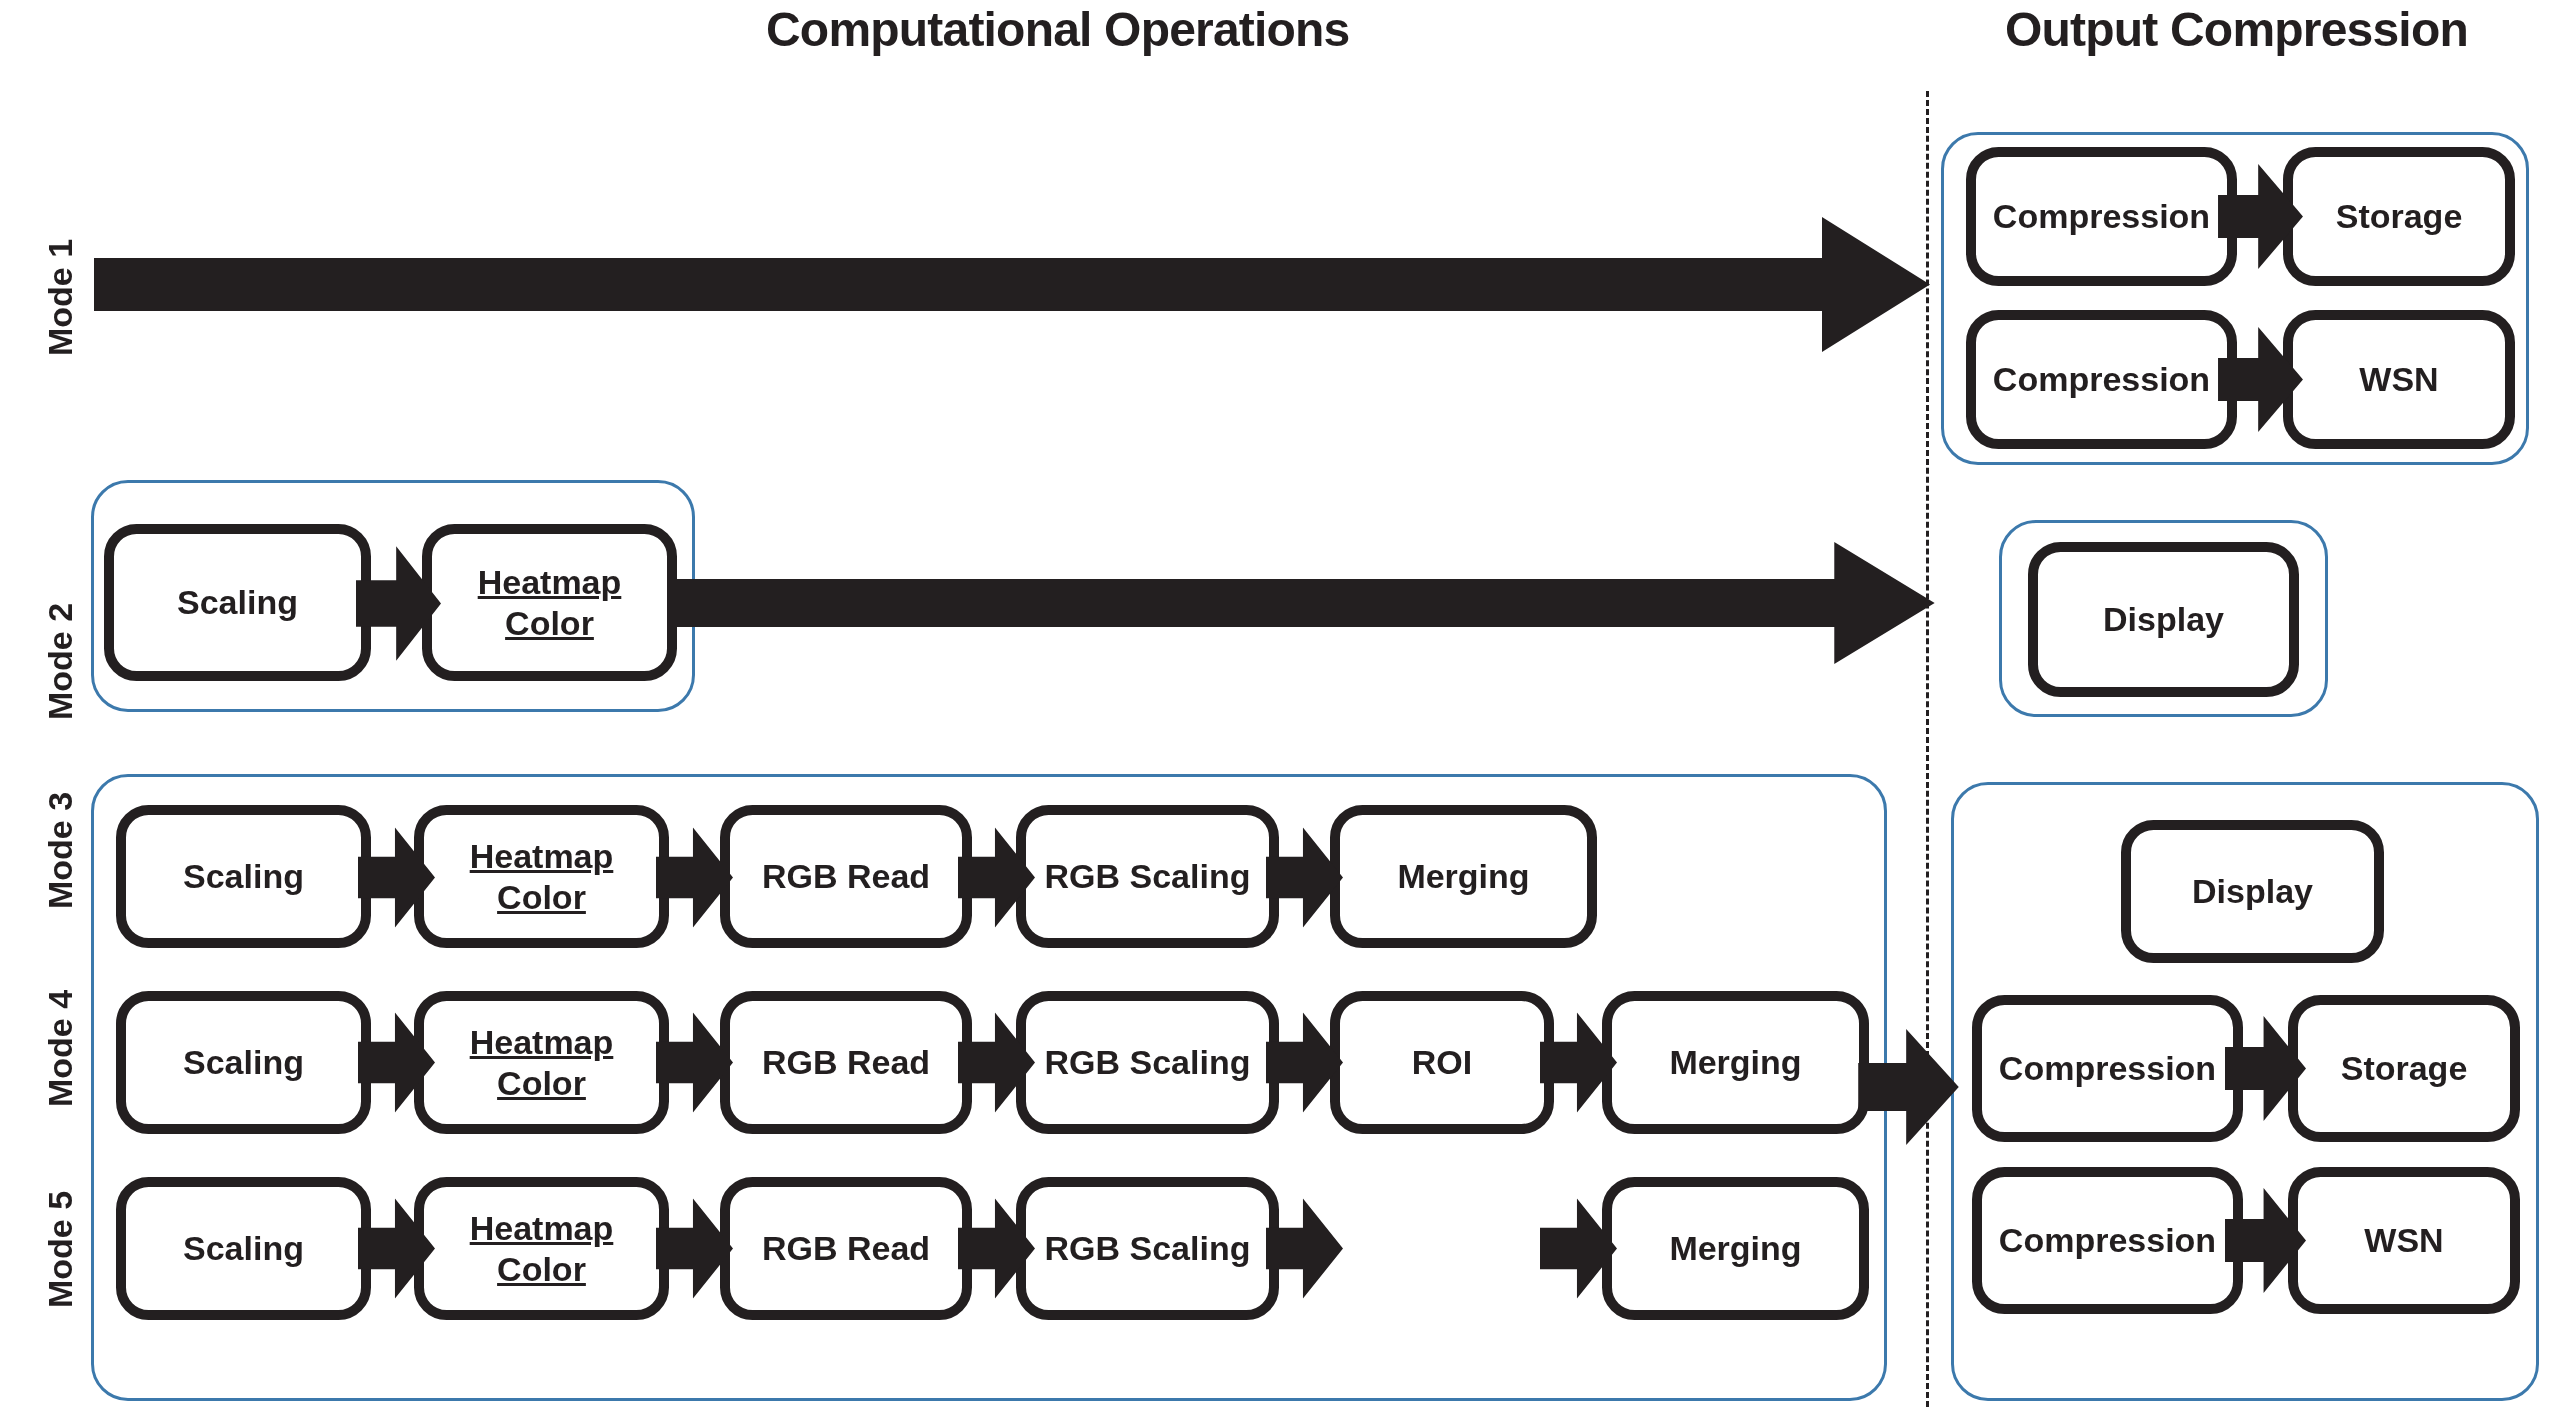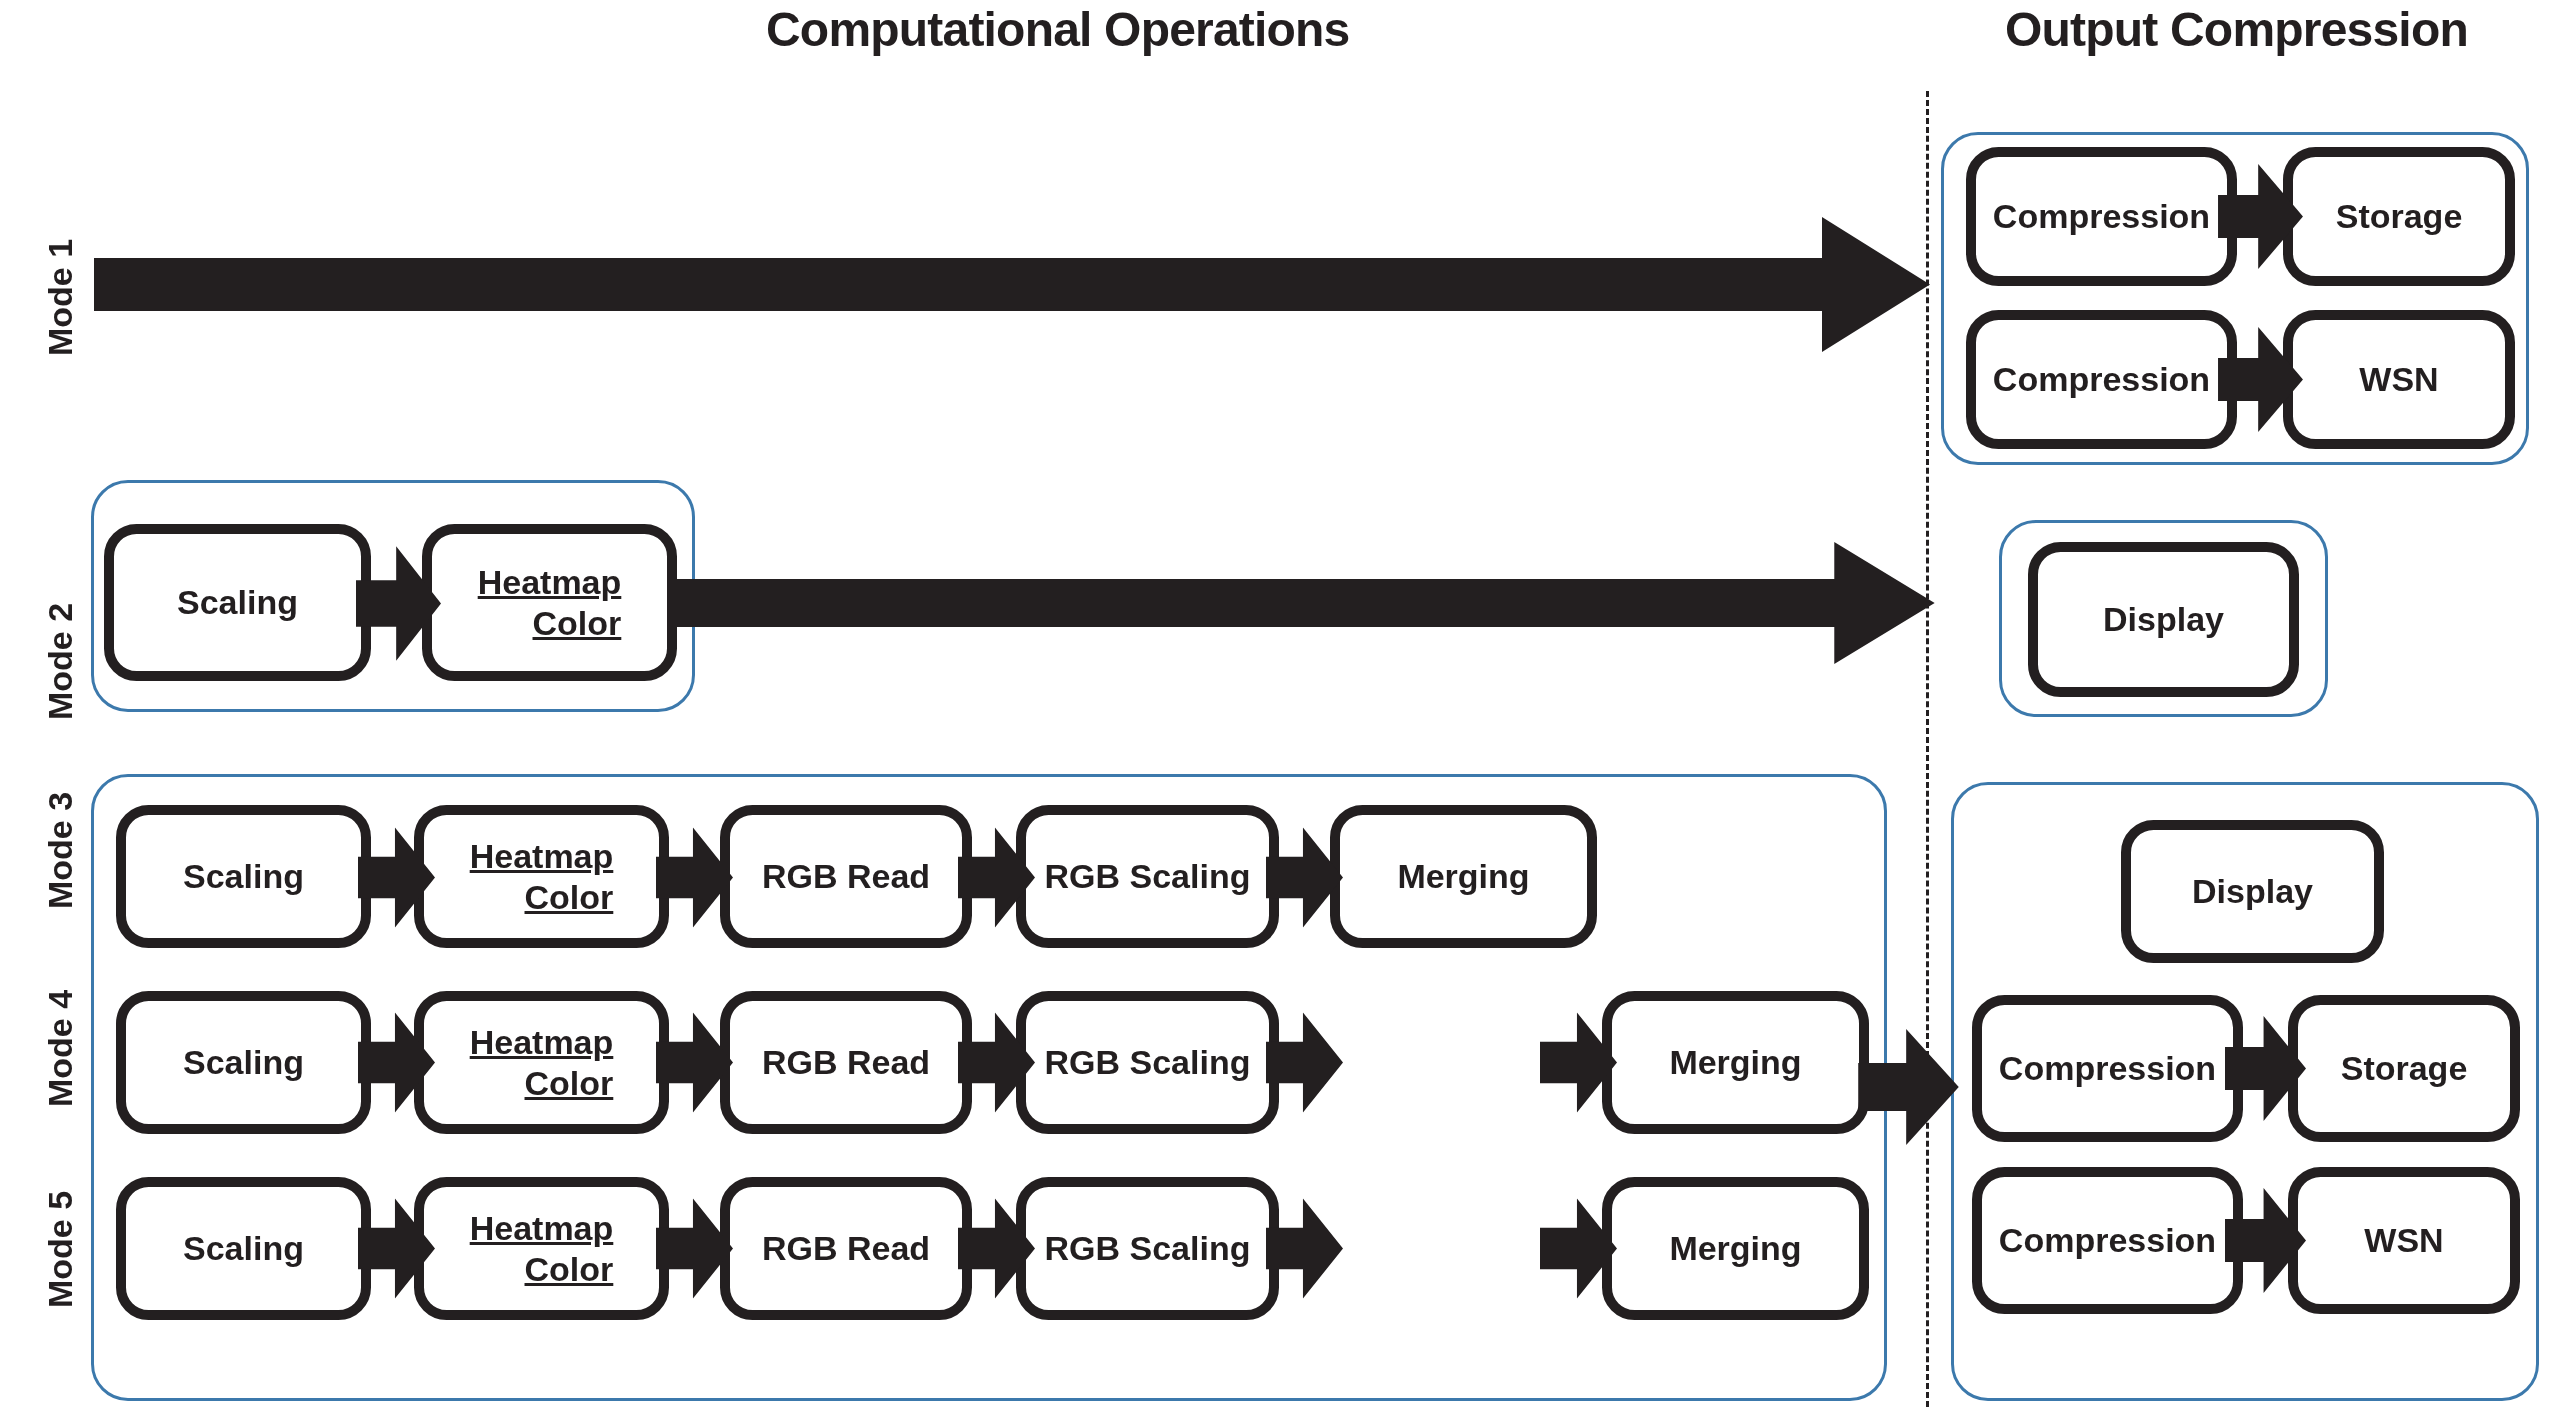--- a/index.html
+++ b/index.html
@@ -51,21 +51,21 @@
   
   .opbox{
     position:absolute;
     border:10px solid #231f20;
     border-radius:32.5px;
     box-sizing:border-box;
     background:#ffffff;
     display:flex;
     align-items:center;
     justify-content:center;
-    text-align:right;
+    text-align:center;
     color:#231f20;
     font-weight:bold;
     font-size:34px;
     line-height:1.18;
     padding:0 6.2px;
     z-index:3;
   }
   .opbox.two-line{ white-space:pre-line;text-decoration:underline; }
 
   
@@ -226,20 +226,21 @@
   </div>
 
   <div class="opbox" style="left:1016px; top:991px; width:263px; height:143px;">RGB Scaling</div>
 
   <div class="connector" style="left:1266px; top:1012px; width:77px; height:101px;">
     <svg width="77" height="101" viewBox="0 0 100 130">
       <path d="M0,38 L48,38 L48,0 L100,65 L48,130 L48,92 L0,92 Z" fill="#231f20"></path>
     </svg>
   </div>
 
+  <div class="opbox" style="left:1330px; top:991px; width:224px; height:143px;">ROI</div>
 
   <div class="connector" style="left:1540px; top:1012px; width:77px; height:101px;">
     <svg width="77" height="101" viewBox="0 0 100 130">
       <path d="M0,38 L48,38 L48,0 L100,65 L48,130 L48,92 L0,92 Z" fill="#231f20"></path>
     </svg>
   </div>
 
   <div class="opbox" style="left:1602px; top:991px; width:267px; height:143px;">Merging</div>
 
   <div class="connector" style="left:1858px; top:1029px; width:101px; height:116px;">

